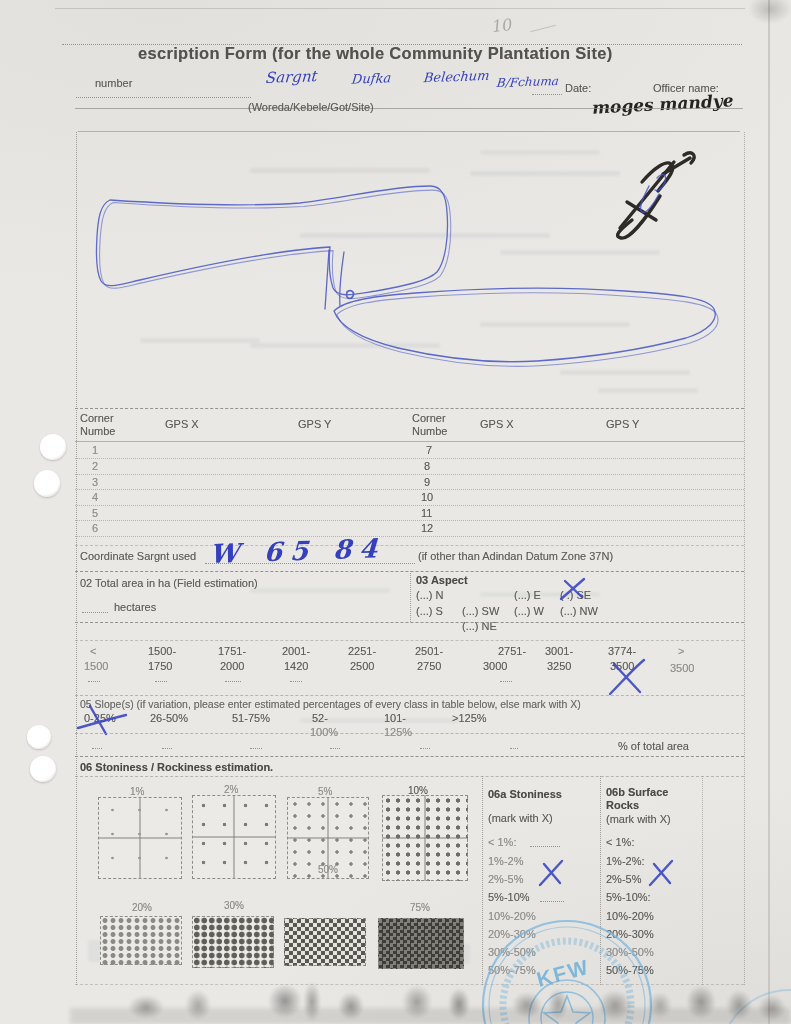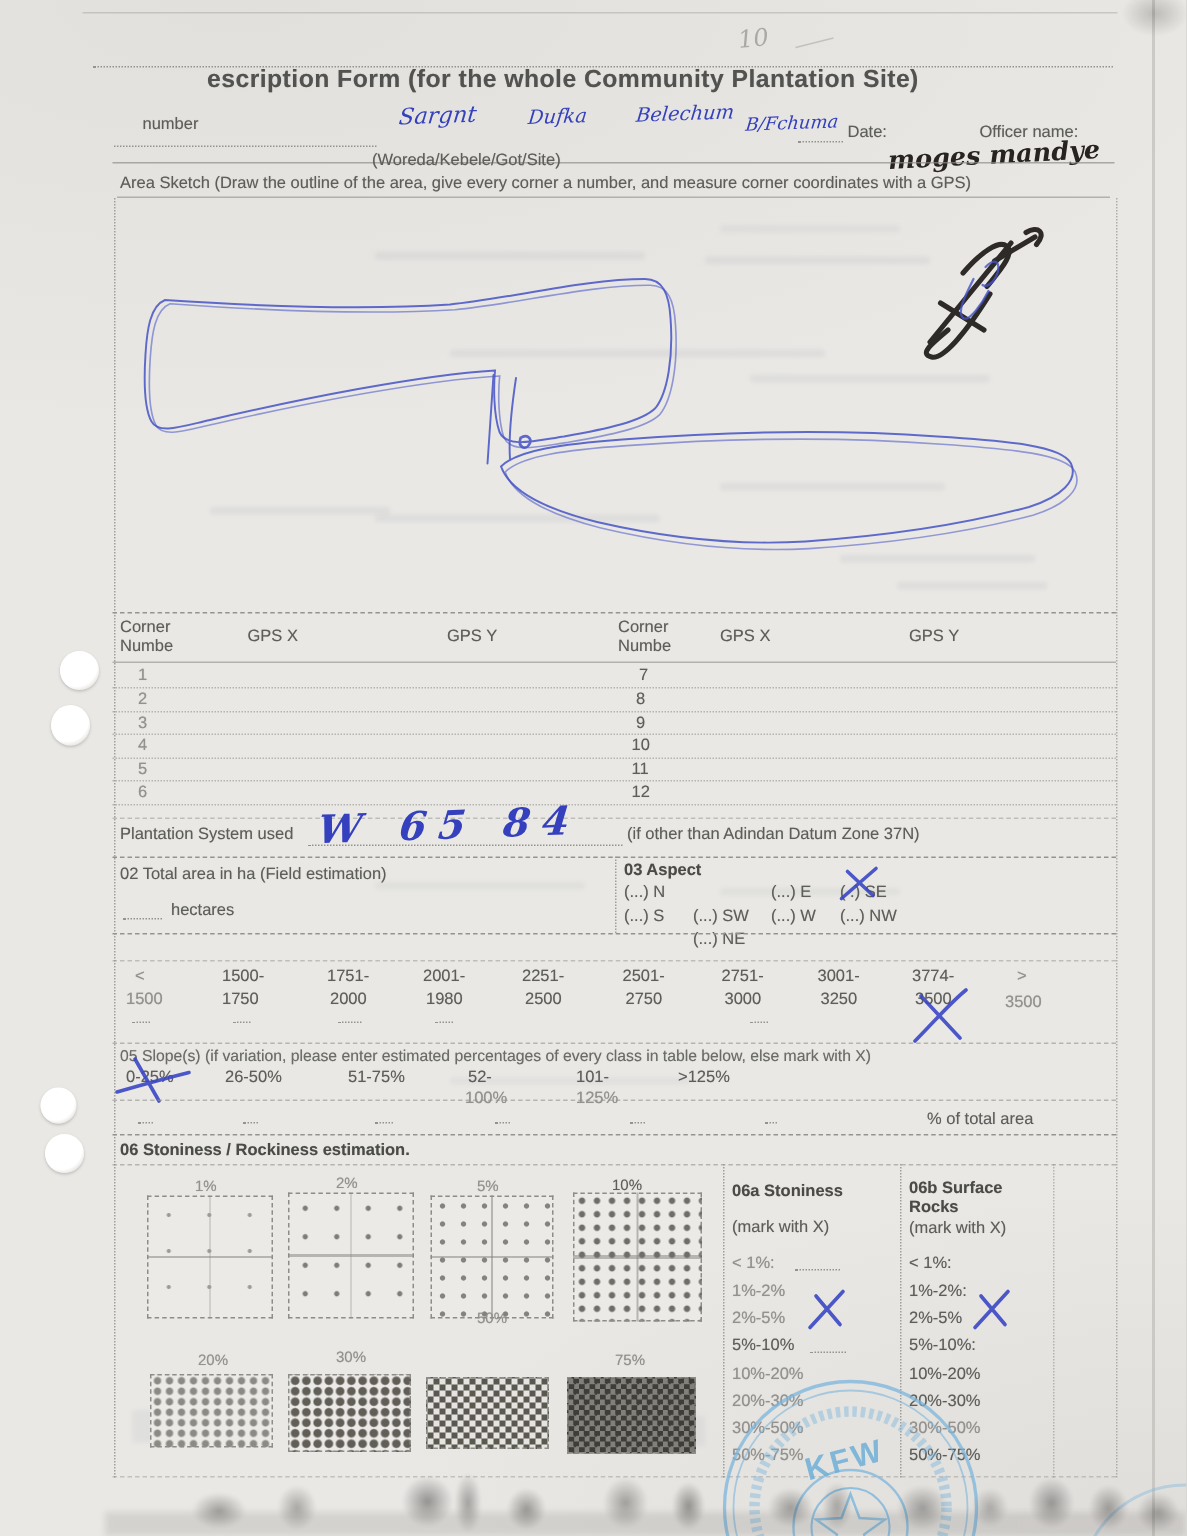--- a/index.html
+++ b/index.html
@@ -68,21 +68,20 @@
   <div class="hand" style="left:352px;top:71px;font-size:13px;">Dufka</div>
   <div class="hand" style="left:424px;top:69px;font-size:13px;">Belechum</div>
   <div class="hand" style="left:497px;top:75px;font-size:12px;">B/Fchuma</div>
   <div class="hline dot" style="left:532px;top:94px;width:30px;"></div>
   <div class="lbl" style="left:565px;top:82px;">Date:</div>
   <div class="lbl" style="left:653px;top:82px;">Officer name:</div>
   <div class="hline dot" style="left:76px;top:97px;width:175px;"></div>
   <div class="hand ink" style="left:592px;top:94px;font-size:17px;font-weight:bold;transform:rotate(-3deg);">moges mandye</div>
   <div class="hline sol" style="left:75px;top:108px;width:668px;opacity:.7;"></div>
   <div class="lbl" style="left:248px;top:101px;">(Woreda/Kebele/Got/Site)</div>
-  <div class="lbl" style="left:80px;top:116px;">Area Sketch (Draw the outline of the area, give every corner a number, and measure corner coordinates with a GPS)</div>
   <div class="hline sol" style="left:78px;top:131px;width:662px;opacity:.6;"></div>
 
   <div class="vline" style="left:76px;top:132px;height:853px;"></div>
   <div class="vline" style="left:744px;top:132px;height:853px;opacity:.8;"></div>
 
   <div>
     <div class="ghost" style="left:250px;top:168px;width:180px;"></div>
     <div class="ghost" style="left:470px;top:171px;width:150px;"></div>
     <div class="ghost" style="left:480px;top:150px;width:120px;opacity:.1;"></div>
     <div class="ghost" style="left:300px;top:233px;width:250px;"></div>
@@ -150,21 +149,21 @@
     <div class="lbl" style="left:421px;top:522px;">12</div>
     <div class="hline dot" style="left:75px;top:458px;width:669px;opacity:.6;"></div>
     <div class="hline dot" style="left:75px;top:474px;width:669px;opacity:.6;"></div>
     <div class="hline dot" style="left:75px;top:489px;width:669px;opacity:.6;"></div>
     <div class="hline dot" style="left:75px;top:505px;width:669px;opacity:.6;"></div>
     <div class="hline dot" style="left:75px;top:520px;width:669px;opacity:.6;"></div>
     <div class="hline dot" style="left:75px;top:536px;width:669px;opacity:.6;"></div>
   </div>
 
   <div class="hline" style="left:75px;top:545px;width:669px;opacity:.5;"></div>
-  <div class="lbl" style="left:80px;top:550px;">Plantation System used</div>
+  <div class="lbl" style="left:80px;top:550px;">Coordinate Sargnt used</div>
   <div class="hline dot" style="left:205px;top:563px;width:210px;"></div>
   <div class="hand" style="left:212px;top:536px;font-size:26px;font-weight:bold;letter-spacing:8px;">W 65 84</div>
   <div class="lbl" style="left:418px;top:550px;">(if other than Adindan Datum Zone 37N)</div>
   <div class="hline" style="left:75px;top:571px;width:669px;"></div>
 
   <div class="lbl" style="left:80px;top:577px;">02 Total area in ha (Field estimation)</div>
   <div class="hline dot" style="left:82px;top:612px;width:26px;"></div>
   <div class="lbl" style="left:114px;top:601px;">hectares</div>
   <div class="vline" style="left:410px;top:571px;height:51px;"></div>
   <div class="lbl b" style="left:416px;top:574px;">03 Aspect</div>
@@ -182,26 +181,26 @@
   <div class="hline" style="left:75px;top:622px;width:669px;"></div>
 
   <div class="hline" style="left:75px;top:640px;width:669px;opacity:.5;"></div>
   <div class="lbl faint" style="left:90px;top:645px;">&lt;</div>
   <div class="lbl faint" style="left:84px;top:660px;">1500</div>
   <div class="lbl" style="left:148px;top:645px;">1500-</div>
   <div class="lbl" style="left:148px;top:660px;">1750</div>
   <div class="lbl" style="left:218px;top:645px;">1751-</div>
   <div class="lbl" style="left:220px;top:660px;">2000</div>
   <div class="lbl" style="left:282px;top:645px;">2001-</div>
-  <div class="lbl" style="left:284px;top:660px;">1980</div>
+  <div class="lbl" style="left:284px;top:660px;">1420</div>
   <div class="lbl" style="left:348px;top:645px;">2251-</div>
   <div class="lbl" style="left:350px;top:660px;">2500</div>
   <div class="lbl" style="left:415px;top:645px;">2501-</div>
   <div class="lbl" style="left:417px;top:660px;">2750</div>
-  <div class="lbl" style="left:481px;top:645px;">2751-</div>
+  <div class="lbl" style="left:498px;top:645px;">2751-</div>
   <div class="lbl" style="left:483px;top:660px;">3000</div>
   <div class="lbl" style="left:545px;top:645px;">3001-</div>
   <div class="lbl" style="left:547px;top:660px;">3250</div>
   <div class="lbl" style="left:608px;top:645px;">3774-</div>
   <div class="lbl" style="left:610px;top:660px;">3500</div>
   <div class="lbl faint" style="left:678px;top:645px;">&gt;</div>
   <div class="lbl faint" style="left:670px;top:662px;">3500</div>
   <div class="hline dot" style="left:88px;top:681px;width:12px;"></div>
   <div class="hline dot" style="left:155px;top:681px;width:12px;"></div>
   <div class="hline dot" style="left:225px;top:681px;width:16px;"></div>
@@ -244,21 +243,21 @@
   <div class="lbl faint" style="left:224px;top:783px;font-size:10px;">2%</div>
   <div class="lbl faint" style="left:318px;top:785px;font-size:10px;">5%</div>
   <div class="lbl" style="left:408px;top:784px;font-size:10px;">10%</div>
   <div class="gsq d1" style="left:98px;top:797px;width:82px;height:80px;"></div>
   <div class="gsq d2" style="left:192px;top:795px;width:82px;height:82px;"></div>
   <div class="gsq d5" style="left:287px;top:797px;width:80px;height:80px;"></div>
   <div class="gsq d10" style="left:382px;top:795px;width:84px;height:84px;"></div>
 
   <div class="lbl faint" style="left:132px;top:901px;font-size:10px;">20%</div>
   <div class="lbl faint" style="left:224px;top:899px;font-size:10px;">30%</div>
-  <div class="lbl faint" style="left:318px;top:863px;font-size:10px;margin-top:10px;">50%</div>
+  <div class="lbl faint" style="left:318px;top:863px;font-size:10px;">50%</div>
   <div class="lbl faint" style="left:410px;top:901px;font-size:10px;">75%</div>
   <div class="gsq d20" style="left:100px;top:916px;width:80px;height:47px;"></div>
   <div class="gsq d30" style="left:192px;top:916px;width:80px;height:50px;"></div>
   <div class="gsq d50" style="left:284px;top:918px;width:80px;height:46px;"></div>
   <div class="gsq d75" style="left:378px;top:918px;width:84px;height:49px;"></div>
 
   <div class="lbl b" style="left:488px;top:788px;">06a Stoniness</div>
   <div class="lbl" style="left:488px;top:812px;">(mark with X)</div>
   <div class="lbl b" style="left:606px;top:786px;width:80px;white-space:normal;">06b Surface Rocks</div>
   <div class="lbl" style="left:606px;top:813px;">(mark with X)</div>

